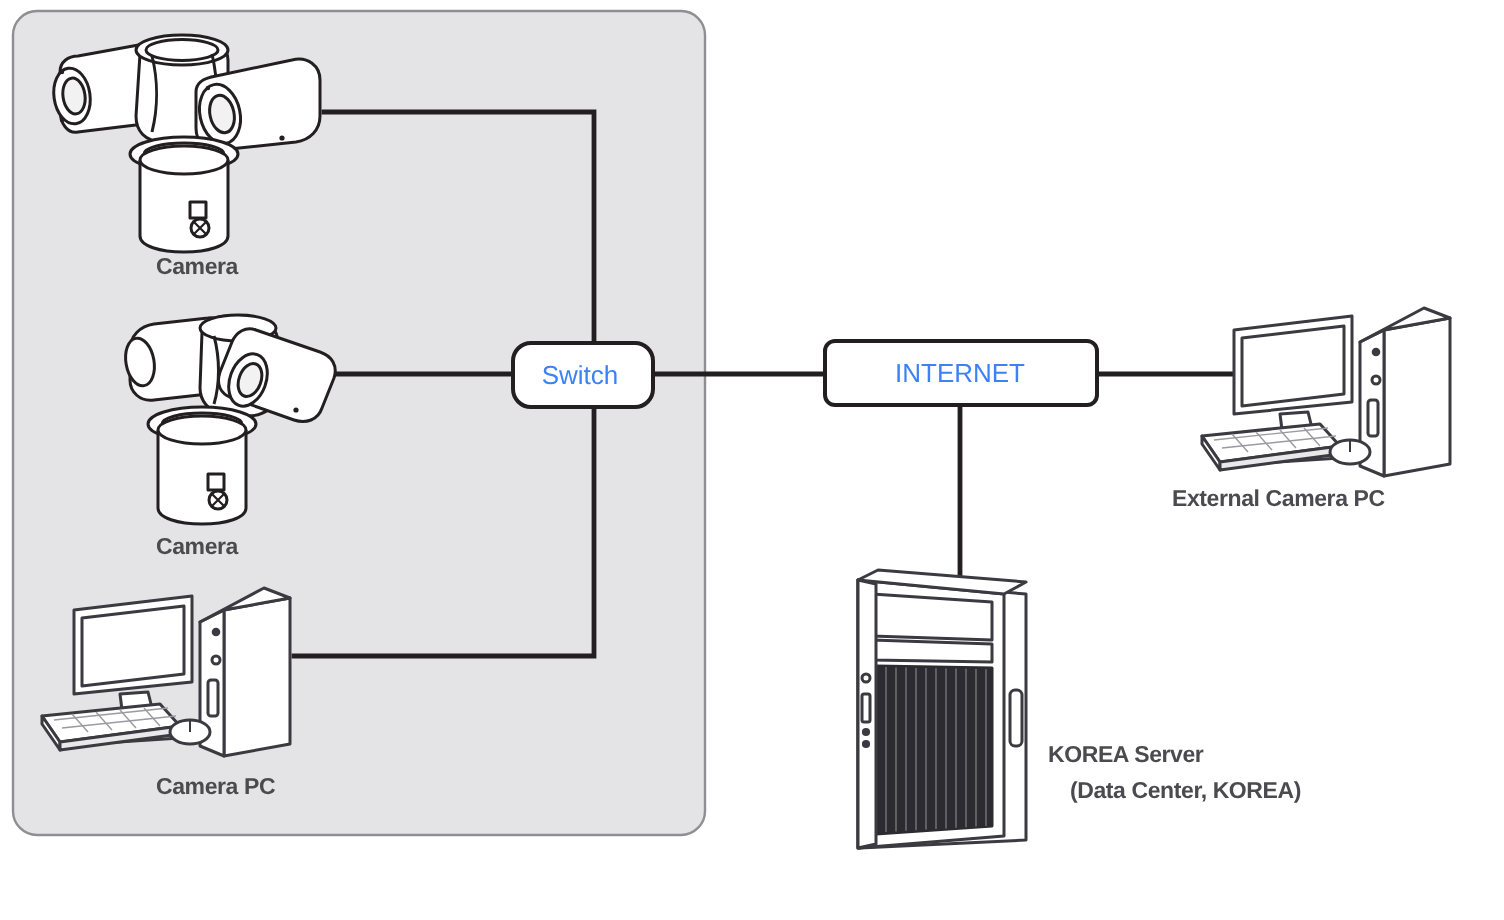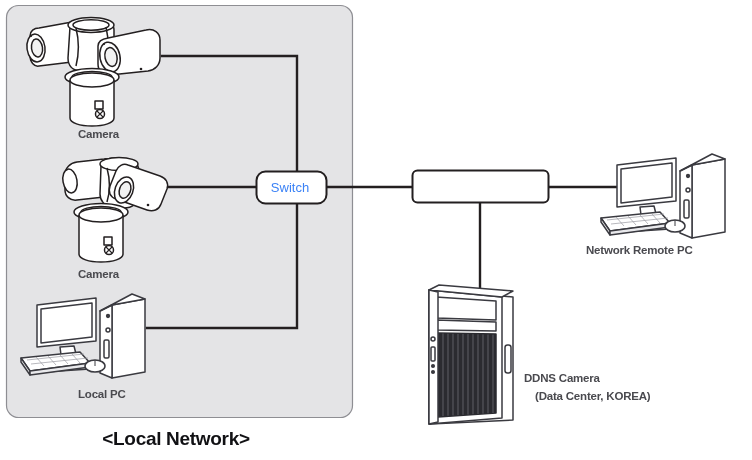--- a/index.html
+++ b/index.html
@@ -248,28 +248,28 @@
     </g>
 
     <rect x="256.5" y="171.5" width="70" height="32" rx="9" ry="9" fill="#ffffff" stroke="#231f20" stroke-width="2"></rect>
 
     <rect x="412.5" y="170.5" width="136" height="32" rx="5" ry="5" fill="#ffffff" stroke="#231f20" stroke-width="2"></rect>
 
   </svg>
 
   <div class="box-label" id="label-switch">Switch</div>
 
+  <div class="box-label" id="label-internet">INTERNET</div>
 
   <div class="lbl" id="label-camera-1">Camera</div>
 
   <div class="lbl" id="label-camera-2">Camera</div>
 
-  <div class="lbl" id="label-local-pc">Local PC</div>
-
-  <div class="lbl" id="label-external-remote-pc">Network Remote PC</div>
-
-  <div class="lbl" id="label-ddns-line-1">DDNS Camera</div>
+  <div class="lbl" id="label-local-pc">Camera PC</div>
+
+  <div class="lbl" id="label-external-remote-pc">External Camera PC</div>
+
+  <div class="lbl" id="label-ddns-line-1">KOREA Server</div>
 
   <div class="lbl" id="label-ddns-line-2">(Data Center, KOREA)</div>
 
-  <div id="local-network-title">&lt;Local Network&gt;</div>
 
 </div>
 
 </body></html>

